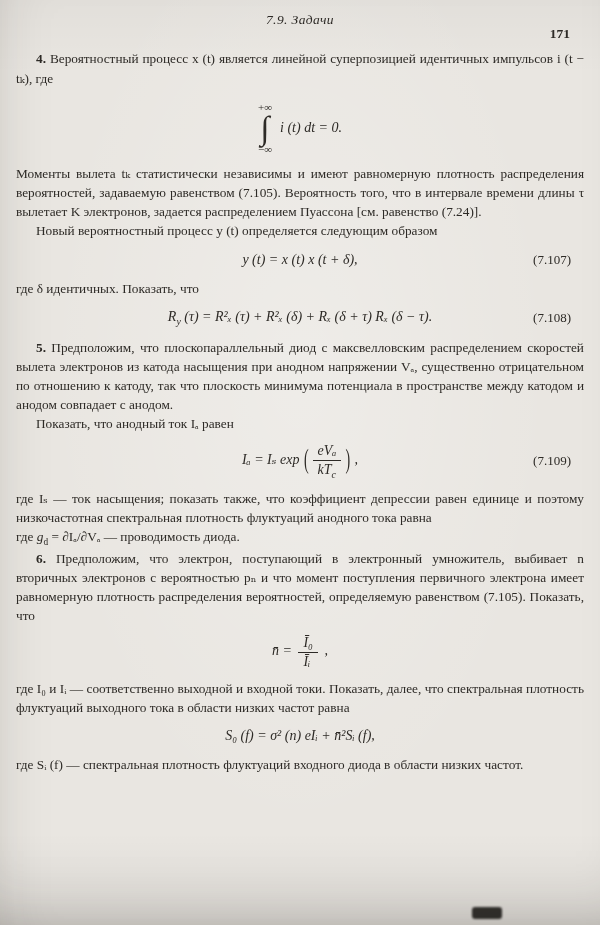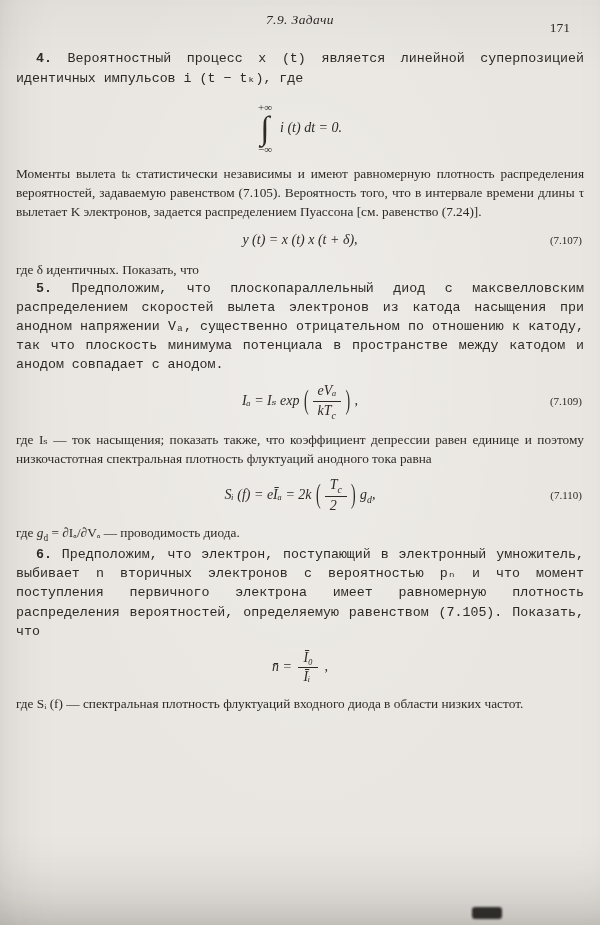--- a/index.html
+++ b/index.html
@@ -20,30 +20,30 @@
     padding: 10px 16px 16px 16px;
     overflow: hidden;
   }
   .page-header {
     position: relative;
     text-align: center;
     margin-bottom: 20px;
     font-size: 13.5px;
   }
   .section-title { font-style: italic; letter-spacing: .4px; }
-  .page-number { position: absolute; right: 14px; top: 8px; font-style: normal; }
+  .page-number { position: absolute; right: 14px; top: 14px; font-style: normal; font-weight: bold; }
   p.para { margin: 0; text-align: justify; }
-  p.indent { text-indent: 20px; font-family: Liberation Mono, monospace; }
+  p.indent { text-indent: 20px; }
   .pnum { font-weight: bold; }
   .eq-row { position: relative; text-align: center; margin: 9px 0; }
   .eq-body { font-style: italic; font-size: 14px; }
   .eq-body sub, .eq-body sup, p sub { font-size: .7em; }
   .eq-num {
-    position: absolute; right: 2px; top: 50%; transform: translateY(-50%);
-    font-style: normal; font-size: 11px;
+    position: absolute; right: 13px; top: 50%; transform: translateY(-50%);
+    font-style: normal; font-size: 13px;
   }
   .int-wrap { display: inline-flex; align-items: center; gap: 8px; }
   .int-col { display: inline-flex; flex-direction: column; align-items: center; line-height: 1; }
   .int-lim { font-style: normal; font-size: 11px; }
   .int-sign { font-size: 33px; line-height: .95; font-style: normal; }
   .frac { display: inline-block; vertical-align: middle; text-align: left; margin: 0 3px; line-height: 1.15; }
   .frac-num { display: block; padding: 0 5px 1px; border-bottom: 1px solid var(--ink); }
   .frac-den { display: block; padding: 1px 5px 0; }
   .bigp {
     display: inline-block; transform: scaleY(1.9); transform-origin: 50% 55%;
@@ -73,49 +73,55 @@
       <span class="int-col">
         <span class="int-lim">+∞</span>
         <span class="int-sign">∫</span>
         <span class="int-lim">−∞</span>
       </span>
       <span>i (t) dt = 0.</span>
     </span>
   </div>
 
   <p class="para">Моменты вылета tₖ статистически независимы и имеют равномерную плотность распределения вероятностей, задаваемую равенством (7.105). Вероятность того, что в интервале времени длины τ вылетает K электронов, задается распределением Пуассона [см. равенство (7.24)].</p>
+  <p class="para indent">Новый вероятностный процесс y (t) определяется следующим образом</p>
 
   <div class="eq-row">
     <span class="eq-body">y (t) = x (t) x (t + δ),</span>
     <span class="eq-num">(7.107)</span>
   </div>
 
   <p class="para">где δ идентичных. Показать, что</p>
 
+  <div class="eq-row">
+    <span class="eq-body"><span>R</span><sub>y</sub><span> (τ) = R²ₓ (τ) + R²ₓ (δ) + Rₓ (δ + τ) Rₓ (δ − τ).</span></span>
+    <span class="eq-num">(7.108)</span>
+  </div>
 
   <p class="para indent"><b class="pnum">5.</b><span> Предположим, что плоскопараллельный диод с максвелловским распределением скоростей вылета электронов из катода насыщения при анодном напряжении Vₐ, существенно отрицательном по отношению к катоду, так что плоскость минимума потенциала в пространстве между катодом и анодом совпадает с анодом.</span></p>
+  <p class="para indent">Показать, что анодный ток Iₐ равен</p>
 
   <div class="eq-row">
     <span class="eq-body"><span>Iₐ = Iₛ exp </span><span class="bigp">(</span><span class="frac"><span class="frac-num">eVₐ</span><span class="frac-den"><span>kT</span><sub>c</sub></span></span><span class="bigp">)</span><span> ,</span></span>
     <span class="eq-num">(7.109)</span>
   </div>
 
   <p class="para">где Iₛ — ток насыщения; показать также, что коэффициент депрессии равен единице и поэтому низкочастотная спектральная плотность флуктуаций анодного тока равна</p>
 
-  <div class="eq-row">
-    <span class="eq-body"><span>Sᵢ (f) = eĪₐ = 2k </span><span class="bigp">(</span><span class="frac"><span class="frac-num"><span>T</span><sub>c</sub></span><span class="frac-den">2</span></span><span class="bigp">)</span><span> g</span><sub>d</sub><span>,</span></span>
-    <span class="eq-num">(7.110)</span>
-  </div>
 
   <p class="para"><span>где </span><span class="gvar">g</span><sub>d</sub><span> = ∂Iₐ/∂Vₐ — проводимость диода.</span></p>
 
   <p class="para indent"><b class="pnum">6.</b><span> Предположим, что электрон, поступающий в электронный умножитель, выбивает n вторичных электронов с вероятностью pₙ и что момент поступления первичного электрона имеет равномерную плотность распределения вероятностей, определяемую равенством (7.105). Показать, что</span></p>
 
   <div class="eq-row">
     <span class="eq-body"><span>n̄ = </span><span class="frac"><span class="frac-num">Ī₀</span><span class="frac-den">Īᵢ</span></span><span> ,</span></span>
   </div>
 
+  <p class="para">где I₀ и Iᵢ — соответственно выходной и входной токи. Показать, далее, что спектральная плотность флуктуаций выходного тока в области низких частот равна</p>
 
+  <div class="eq-row">
+    <span class="eq-body">S₀ (f) = σ² (n) eIᵢ + n̄²Sᵢ (f),</span>
+  </div>
 
   <p class="para">где Sᵢ (f) — спектральная плотность флуктуаций входного диода в области низких частот.</p>
 
   <div class="scan-smudge"></div>
 </div>
 
 </body></html>

